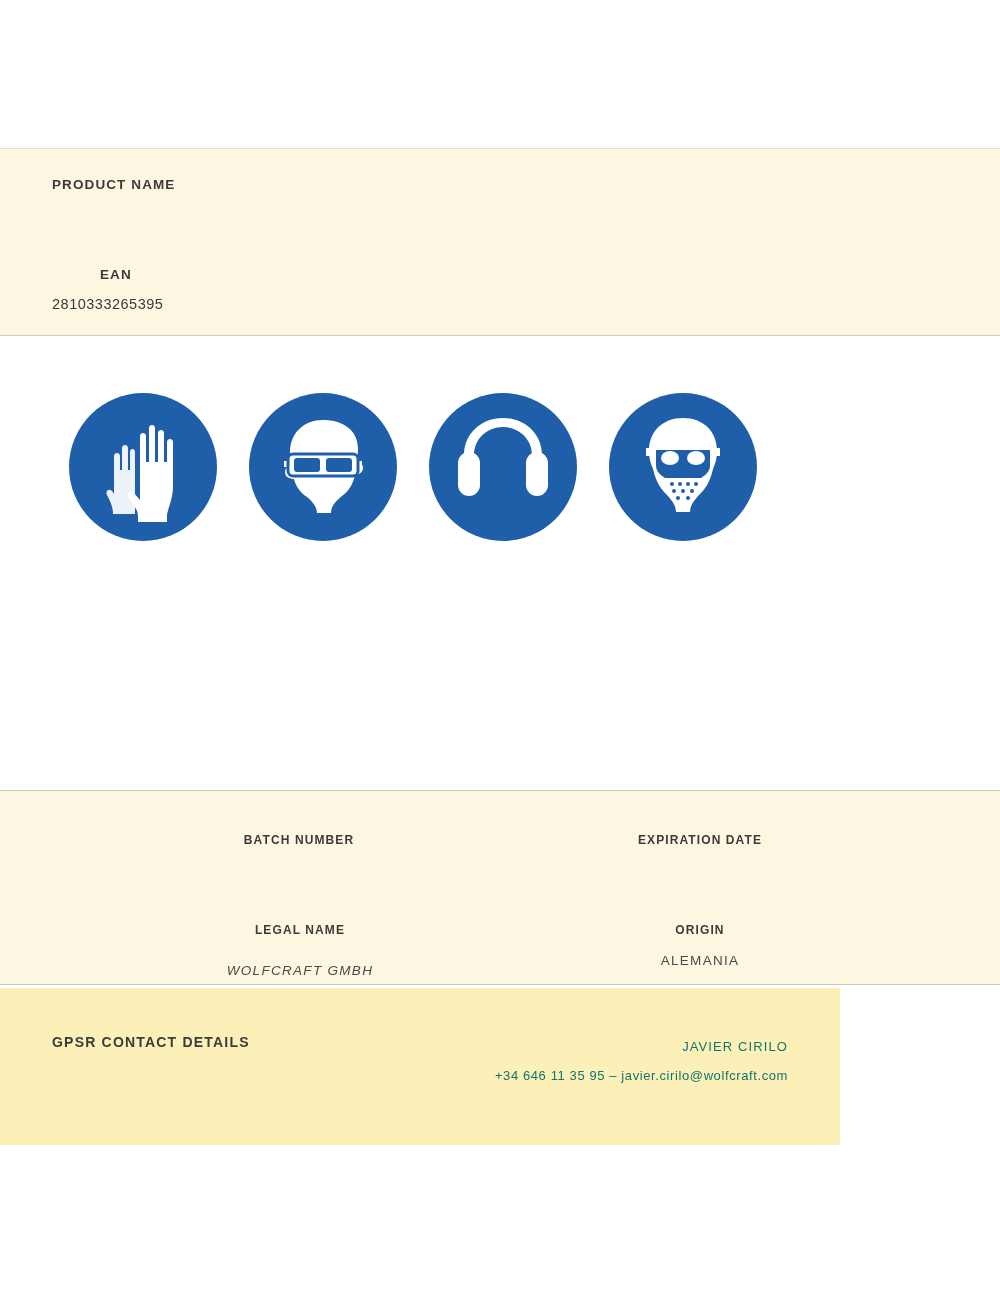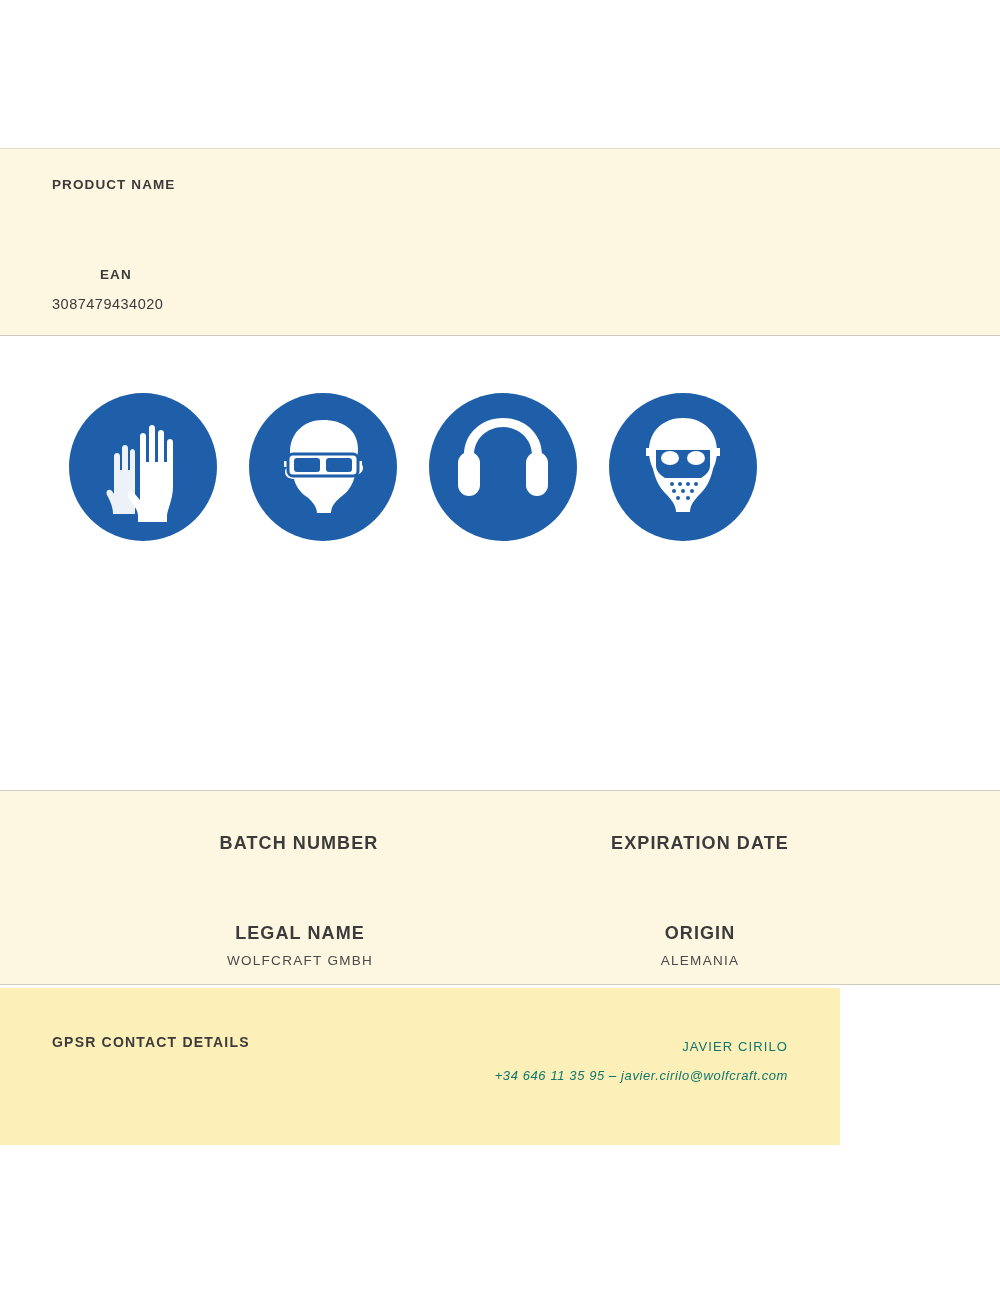--- a/index.html
+++ b/index.html
@@ -99,21 +99,21 @@
     box-sizing: border-box;
   }
   .info-grid {
     position: absolute;
     left: 0;
     top: 0;
     width: 1000px;
   }
   .col-head {
     position: absolute;
-    font-size: 18px;
+    font-size: 12px;
     font-weight: bold;
     letter-spacing: 1.1px;
     color: #3b3b3b;
     text-align: center;
     transform: translateX(-50%);
     white-space: nowrap;
   }
   .col-val {
     position: absolute;
     font-size: 13.5px;
@@ -121,21 +121,21 @@
     color: #4a4a4a;
     text-align: center;
     transform: translateX(-50%);
     white-space: nowrap;
   }
   .batch-head  { left: 299px; top: 42px; }
   .batch-val   { left: 299px; top: 70px; }
   .exp-head    { left: 700px; top: 42px; }
   .exp-val     { left: 700px; top: 70px; }
   .legal-head  { left: 300px; top: 132px; }
-  .legal-val   { left: 300px; top: 162px; }
+  .legal-val   { left: 300px; top: 172px; font-style: italic; }
   .origin-head { left: 700px; top: 132px; }
   .origin-val  { left: 700px; top: 162px; }
 
   
   .gpsr-block {
     position: absolute;
     top: 988px;
     left: 0;
     width: 840px;
     height: 157px;
@@ -159,32 +159,31 @@
   }
   .gpsr-lines div {
     font-size: 13px;
     letter-spacing: 1.1px;
     color: #0f766e;
     line-height: 29px;
     white-space: nowrap;
   }
   .gpsr-lines div.contact-email {
     letter-spacing: 0.6px;
-    font-style: italic;
   }
 </style>
 </head>
 <body>
 
 <div class="page">
 
   <section class="product-block">
     <div class="field-label product-name-label">PRODUCT NAME</div>
     <div class="field-label ean-label">EAN</div>
-    <div class="field-value ean-value">3087479434020</div>
+    <div class="field-value ean-value">2810333265395</div>
   </section>
 
   <section class="pictogram-row">
 
     <div class="picto">
       <svg width="150" height="150" viewBox="0 0 150 150">
         <circle cx="75" cy="75" r="74" fill="#1f5fa9"></circle>
         <g fill="#ffffff">
 
           <path d="M72 44c0-4 6-4 6 0v26h3V36c0-4 6-4 6 0v34h3V41c0-4 6-4 6 0v29h3V50c0-4 6-4 6 0v44c0 14-6 24-6 30v6H70v-6c0-6-4-10-9-18-3-5 1-9 5-5l6 7z"></path>

